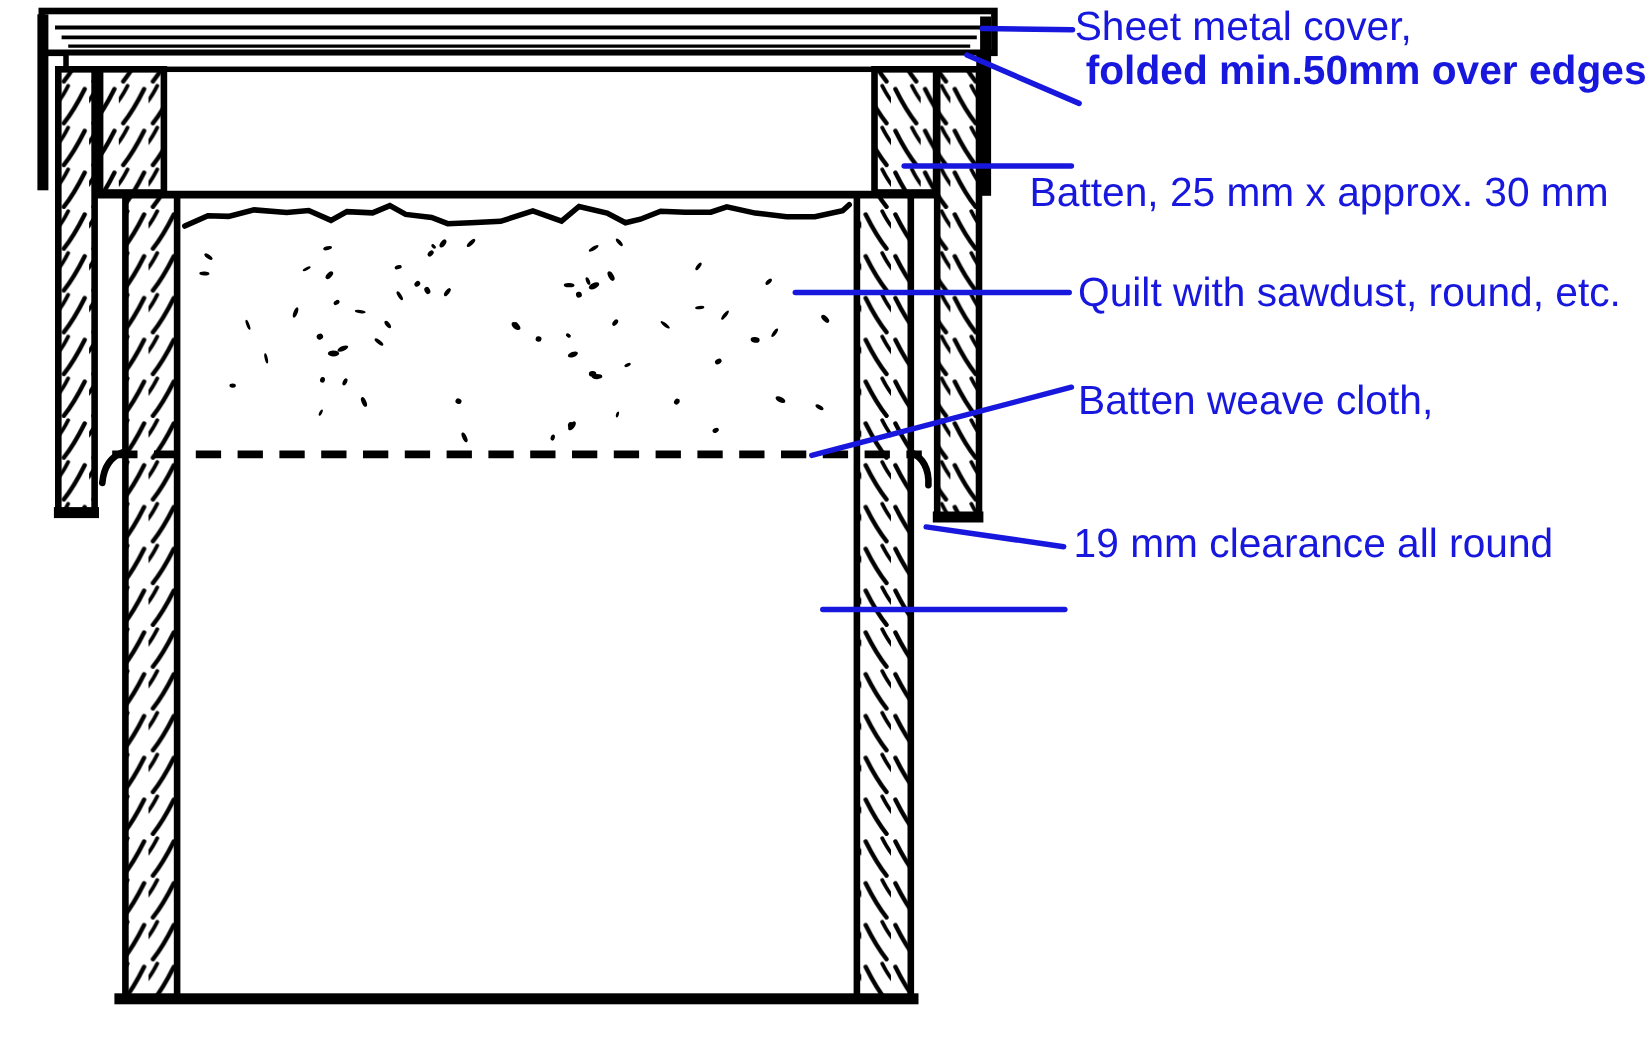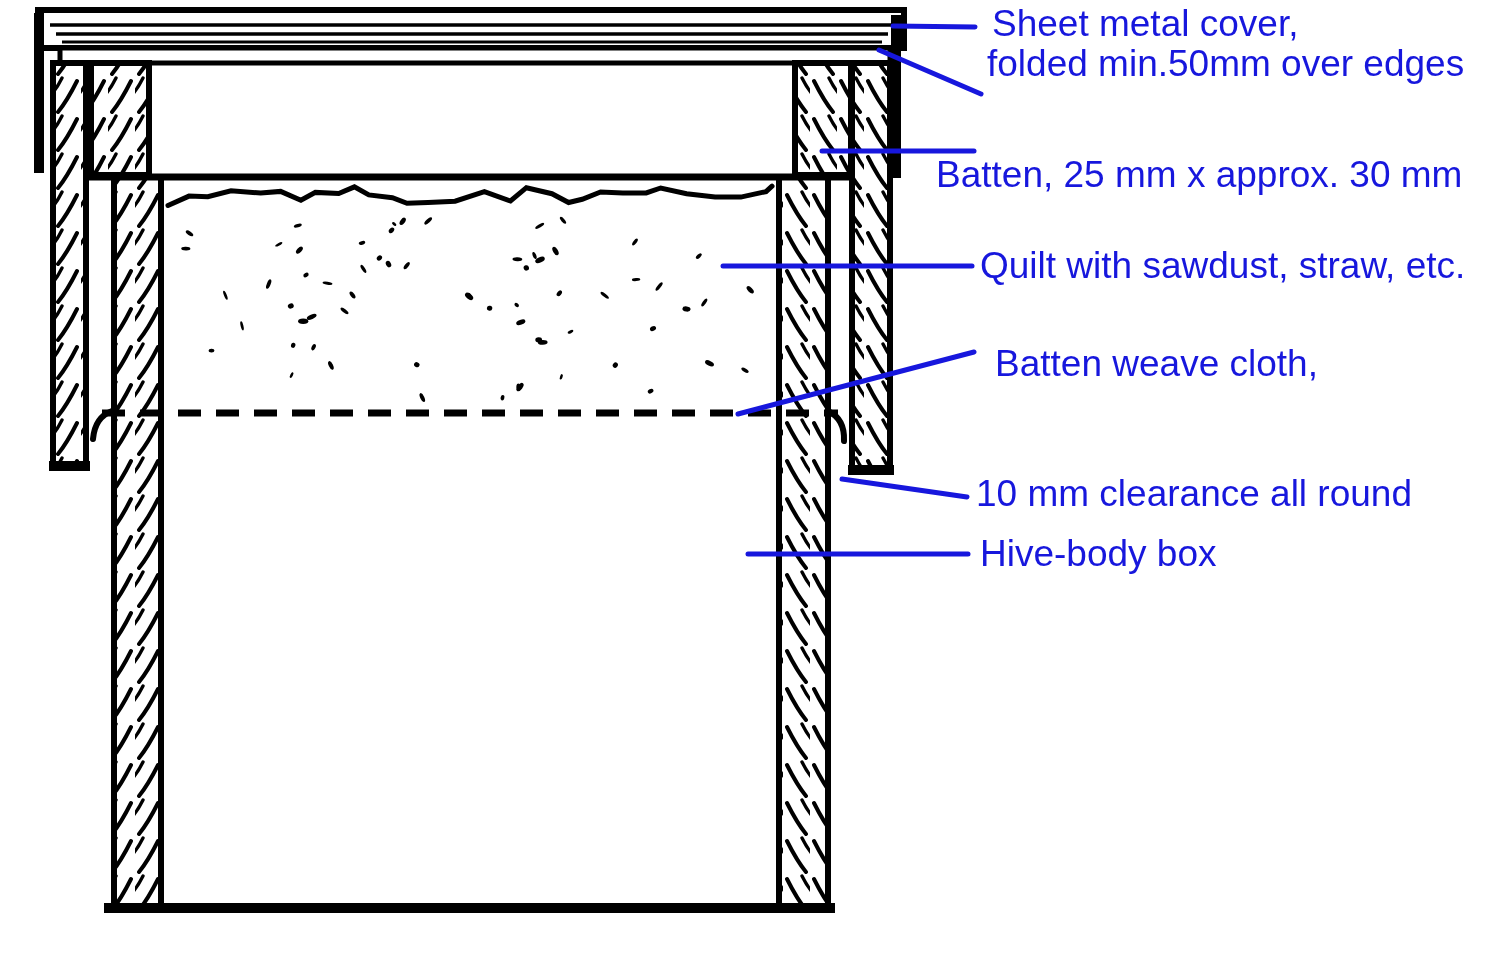--- a/index.html
+++ b/index.html
@@ -16,22 +16,22 @@
   #stage{position:absolute;left:0;top:0;width:1500px;height:956px;}
   svg{position:absolute;left:0;top:0;}
   .ink-stroke{stroke:var(--ink);}
   .blue-stroke{stroke:var(--blue);}
   .label{
     position:absolute;
     font-size:37px;line-height:40px;
     color:var(--blue);
     white-space:nowrap;
   }
-  .label .line{display:block;margin-left:15px;}
-  .label .indent{margin-left:10px;}
+  .label .line{display:block;}
+  .label .indent{margin-left:10px;font-weight:bold;}
   .lh45{line-height:45px;}
 </style>
 </head>
 <body>
 
 <div id="stage">
 
   <svg width="1500" height="956" viewBox="0 0 1500 956">
     <defs>
       <pattern id="grainR" width="27" height="38" patternUnits="userSpaceOnUse">
@@ -162,22 +162,21 @@
 
 
   <div class="label" style="left:977px;top:4px">
     <span class="line">Sheet metal cover,</span>
     <span class="line indent">folded min.50mm over edges</span>
   </div>
 
 
   <div class="label" style="left:936px;top:155px">Batten, 25 mm x approx. 30 mm</div>
 
-  <div class="label" style="left:980px;top:246px">Quilt with sawdust, straw, etc.</div>
+  <div class="label" style="left:980px;top:246px">Quilt with sawdust, round, etc.</div>
 
   <div class="label lh45" style="left:980px;top:341px">
     <span class="line">Batten weave cloth,</span>
   </div>
 
-  <div class="label" style="left:976px;top:474px">10 mm clearance all round</div>
+  <div class="label" style="left:976px;top:474px">19 mm clearance all round</div>
 
-  <div class="label" style="left:980px;top:534px">Hive-body box</div>
 </div>
 
 </body></html>

